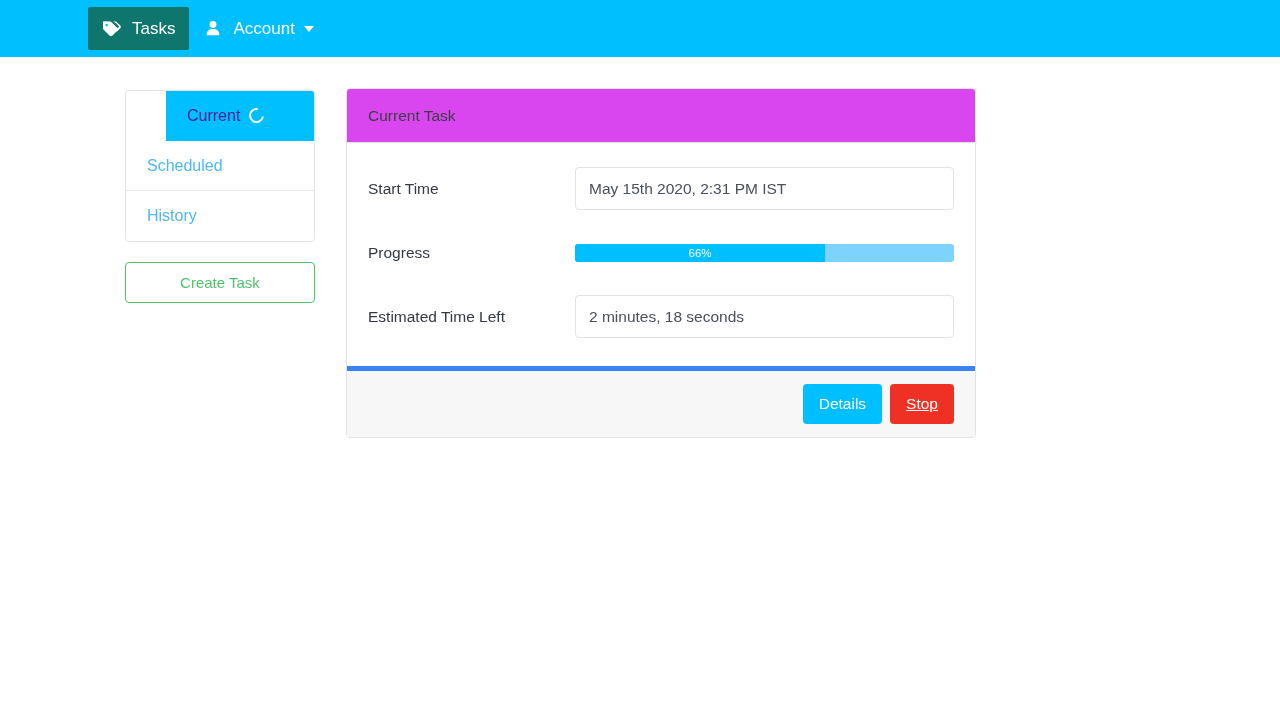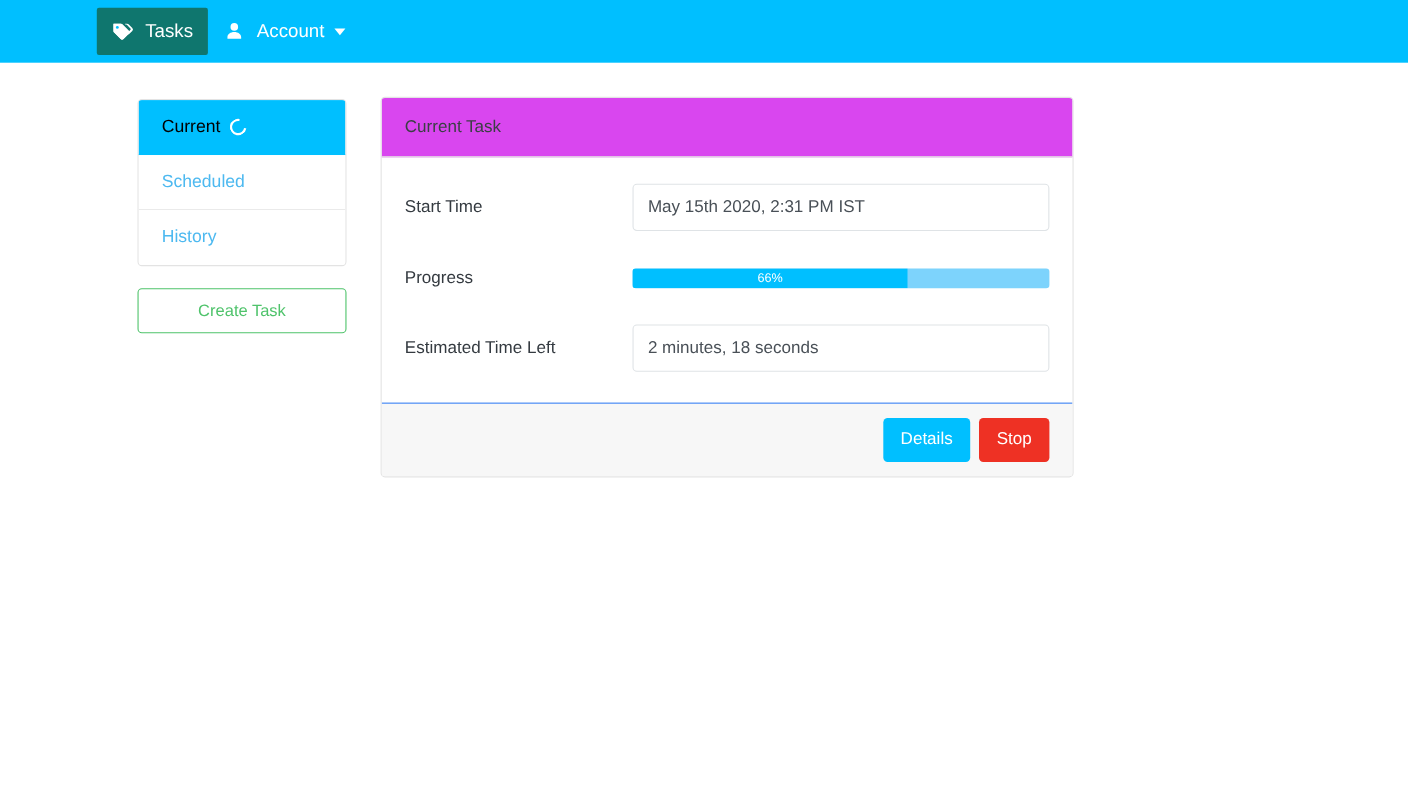--- a/index.html
+++ b/index.html
@@ -67,22 +67,23 @@
     padding: 0 21px;
     font-size: 16px;
     color: #4db9f0;
     background: #fff;
     border-bottom: 1px solid #eaeaea;
     cursor: pointer;
   }
   .list-item:last-child { border-bottom: none; }
   .list-item.active {
     background: #00bfff;
-    color: #000000;
+    color: #4c1d95;
     border-bottom-color: #00bfff;
+    margin-left: 40px;
   }
   .spinner {
     display: inline-block;
     margin-left: 9px;
     width: 15px; height: 15px;
     border: 2.5px solid #ffffff;
     border-right-color: transparent;
     border-radius: 50%;
     transform: rotate(-35deg);
   }
@@ -151,21 +152,21 @@
   }
   .progress-bar {
     height: 100%;
     background: #00bfff;
     color: #ffffff;
     font-size: 11.5px;
     display: flex; align-items: center; justify-content: center;
   }
   .card-footer {
     background: #f7f7f7;
-    border-top: 1px solid #3b82f6;
+    border-top: 5px solid #3b82f6;
     padding: 13px 21px;
     display: flex; justify-content: flex-end; align-items: center;
     gap: 8px;
   }
   .btn {
     height: 40px;
     padding: 0 16px;
     border: none;
     border-radius: 4px;
     font-size: 15.5px;
@@ -252,20 +253,20 @@
           <div class="form-label">Estimated Time Left</div>
           <input class="form-control" type="text" value="2 minutes, 18 seconds" style="">
         </div>
 
       </div>
 
       <div class="card-footer">
         <button class="btn btn-info" style="background: rgb(0, 191, 255);">
           <span>Details</span>
         </button>
-        <button class="btn btn-danger" style="background: rgb(238, 49, 36);">
+        <button class="btn btn-danger" style="background: rgb(238, 49, 36); text-decoration: underline;">
           <span>Stop</span>
         </button>
       </div>
     </div>
 
   </div>
 </div>
 
 </body></html>

